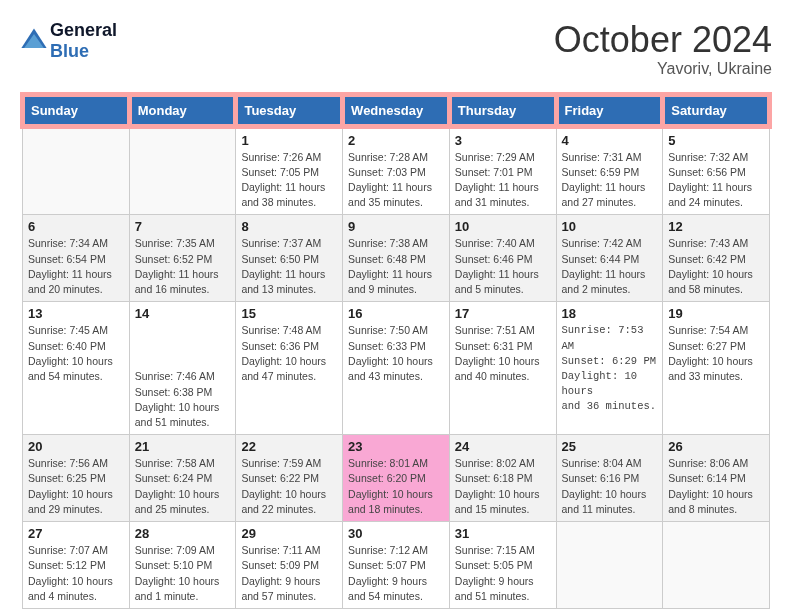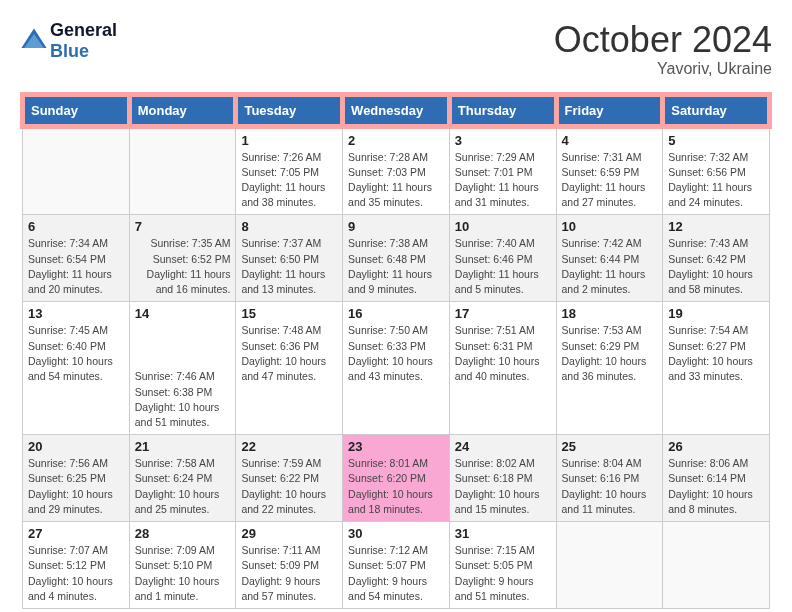--- a/index.html
+++ b/index.html
@@ -154,21 +154,21 @@
       <tr>
         <td style="background: rgb(242, 242, 242);">
           <span class="day-number">6</span>
           <div class="day-info" style="white-space: pre-wrap;">Sunrise: 7:34 AM
 Sunset: 6:54 PM
 Daylight: 11 hours
 and 20 minutes.</div>
         </td>
         <td style="background: rgb(242, 242, 242);">
           <span class="day-number">7</span>
-          <div class="day-info" style="white-space: pre-wrap; text-align: right;">Sunrise: 7:35 AM
+          <div class="day-info" style="white-space: pre-wrap;">Sunrise: 7:35 AM
 Sunset: 6:52 PM
 Daylight: 11 hours
 and 16 minutes.</div>
         </td>
         <td style="background: rgb(242, 242, 242);">
           <span class="day-number">8</span>
           <div class="day-info" style="white-space: pre-wrap;">Sunrise: 7:37 AM
 Sunset: 6:50 PM
 Daylight: 11 hours
 and 13 minutes.</div>
@@ -233,21 +233,21 @@
         </td>
         <td style="background: rgb(255, 255, 255);">
           <span class="day-number">17</span>
           <div class="day-info" style="white-space: pre-wrap;">Sunrise: 7:51 AM
 Sunset: 6:31 PM
 Daylight: 10 hours
 and 40 minutes.</div>
         </td>
         <td style="background: rgb(255, 255, 255);">
           <span class="day-number">18</span>
-          <div class="day-info" style="white-space: pre-wrap;">Sunrise: 7:53 AM
+          <div class="day-info" style="white-space: pre-wrap; font-family: Liberation Mono, monospace;">Sunrise: 7:53 AM
 Sunset: 6:29 PM
 Daylight: 10 hours
 and 36 minutes.</div>
         </td>
         <td style="background: rgb(255, 255, 255);">
           <span class="day-number">19</span>
           <div class="day-info" style="white-space: pre-wrap;">Sunrise: 7:54 AM
 Sunset: 6:27 PM
 Daylight: 10 hours
 and 33 minutes.</div>

